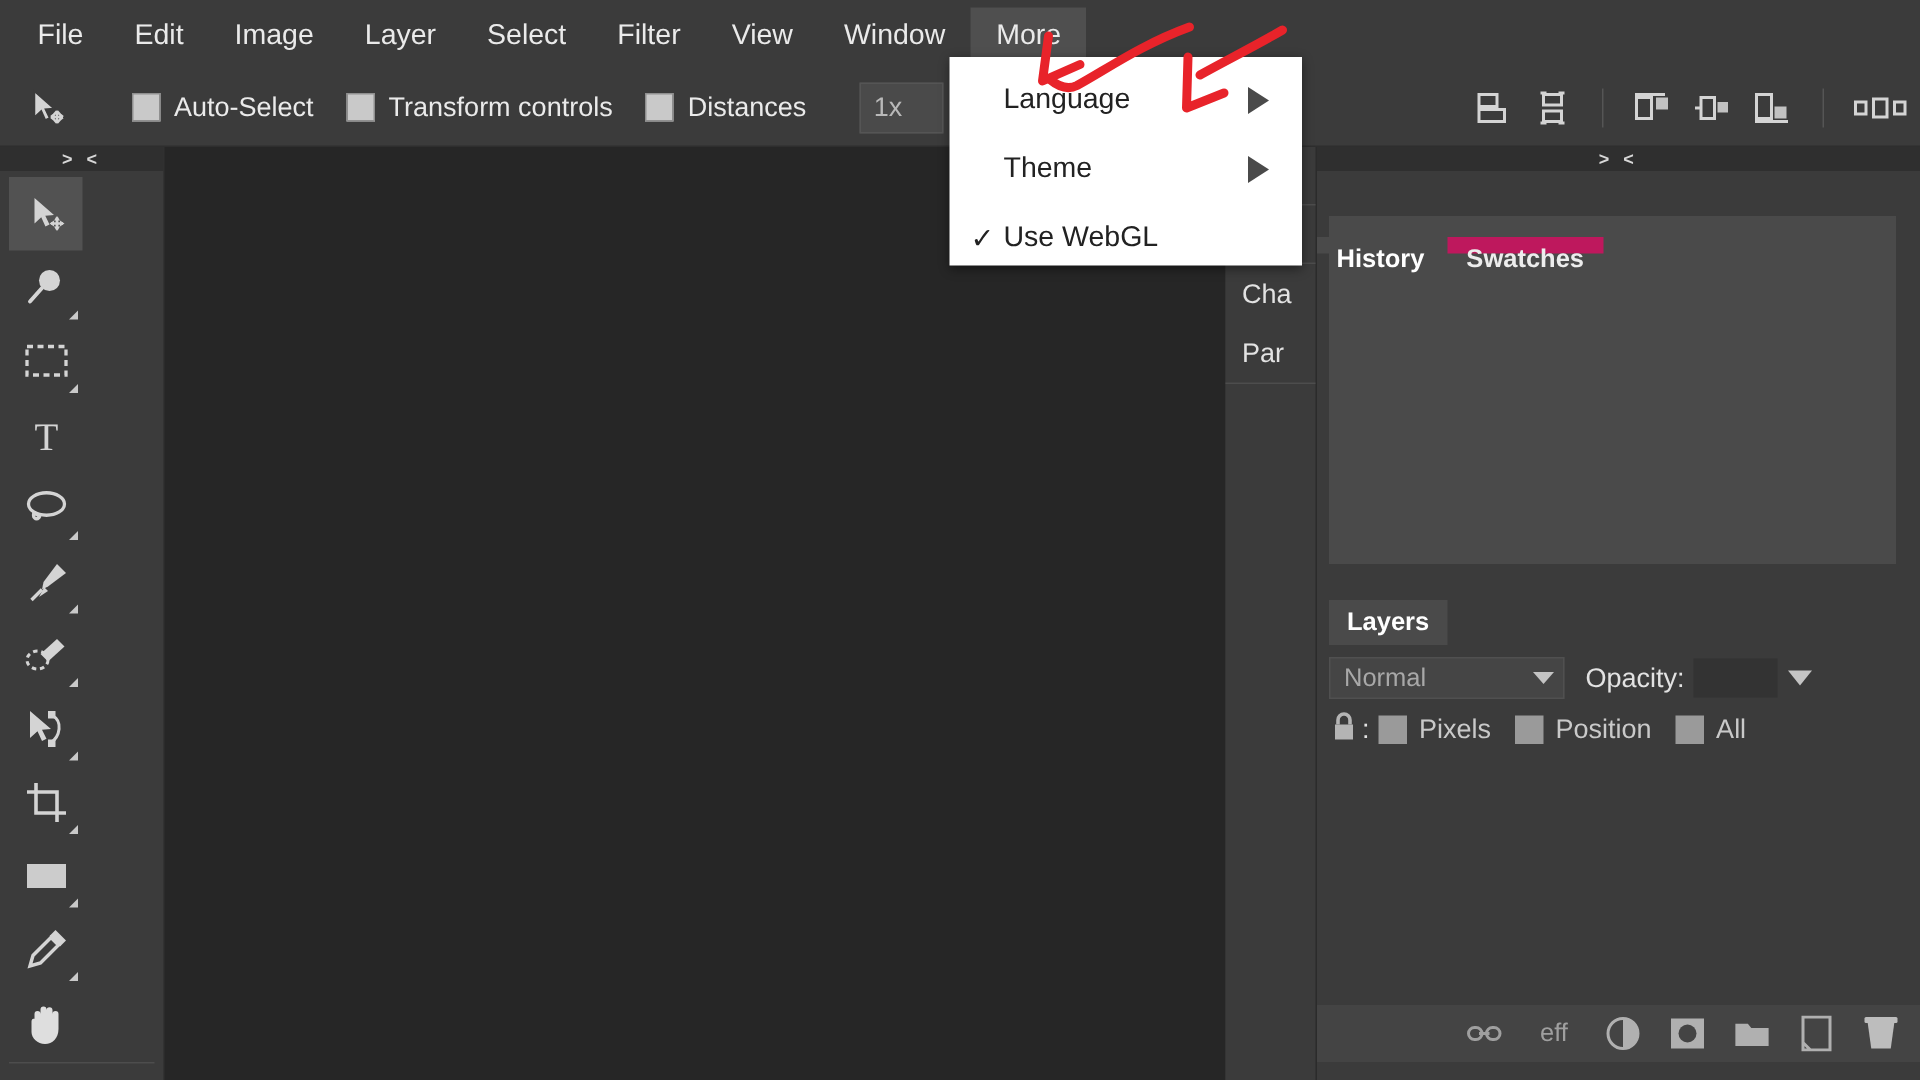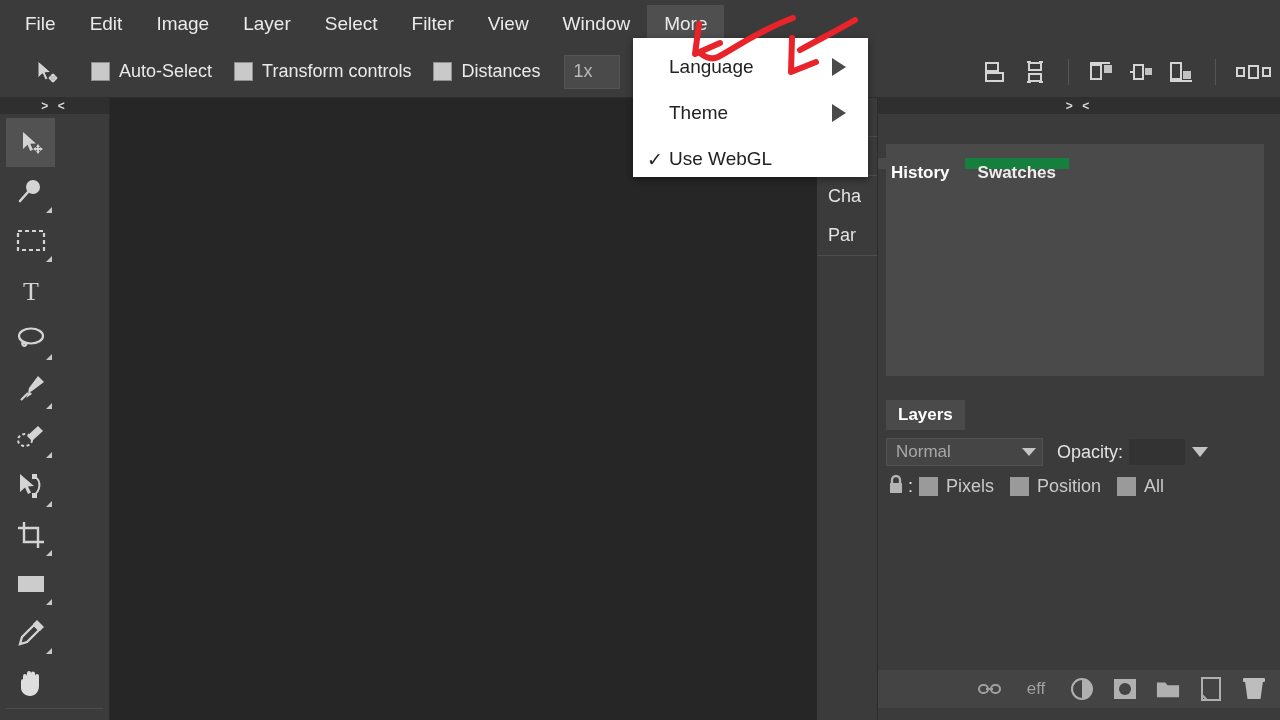--- a/index.html
+++ b/index.html
@@ -20,22 +20,22 @@
   }
   .menu-item{
     font-size:19px; color:#eaeaea; padding:9px 17px; line-height:1;
     white-space:nowrap; cursor:default;
   }
   .menu-item.active{ background:#4f4f4f; }
 
   
   .optionsbar{
     position:absolute; left:0; top:46px; width:1280px; height:52px;
-    background:#3b3b3b; display:flex; align-items:center; gap:0px;
-    border-bottom:1px solid #2e2e2e; z-index:5;padding-left:15px;
+    background:#3b3b3b; display:flex; align-items:center; gap:12px;
+    border-bottom:1px solid #2e2e2e; z-index:5;
   }
   .opt-tool-icon{ width:46px; height:46px; display:flex; align-items:center;
     justify-content:center; margin-left:8px; }
   .chk-wrap{ display:flex; align-items:center; gap:9px; margin-left:22px; }
   .chk{ width:19px; height:19px; background:#c9c9c9; border:1px solid #8f8f8f;
         display:inline-block; }
   .chk-lbl{ font-size:18px; color:#eaeaea; white-space:nowrap; }
   .zoomfield{
     margin-left:24px; width:56px; height:34px; background:#4a4a4a;
     border:1px solid #555; color:#b9b9b9; font-size:18px;
@@ -97,21 +97,21 @@
   .dock-collapse{
     height:16px; background:#2f2f2f; display:flex; align-items:center;
     justify-content:center; font-size:12px; letter-spacing:3px; color:#d8d8d8;
     font-weight:bold;
   }
   .panel-tabrow{ display:flex; height:30px; background:#3b3b3b; }
   .ptab{
     padding:6px 13px 5px 13px; font-size:17px; font-weight:bold; color:#ffffff;
     background:#4a4a4a; margin-right:2px; line-height:1.1;margin-top:44px;
   }
-  .ptab.inactive{ background:#15803d; color:#ededed; }
+  .ptab.inactive{ background:#be185d; color:#ededed; }
   .panel-body{
     background:#4a4a4a; height:232px; margin:0 16px 0 8px;
     border:1px solid #4a4a4a;
   }
 
   .layers-panel{ position:absolute; left:61px; top:302px; width:402px; height:320px; }
   .layers-tabrow{ display:flex; height:30px; padding-left:8px; }
   .lay-tab{
     padding:6px 12px 5px 12px; font-size:17px; font-weight:bold; color:#ffffff;
     background:#4a4a4a; line-height:1.1;

